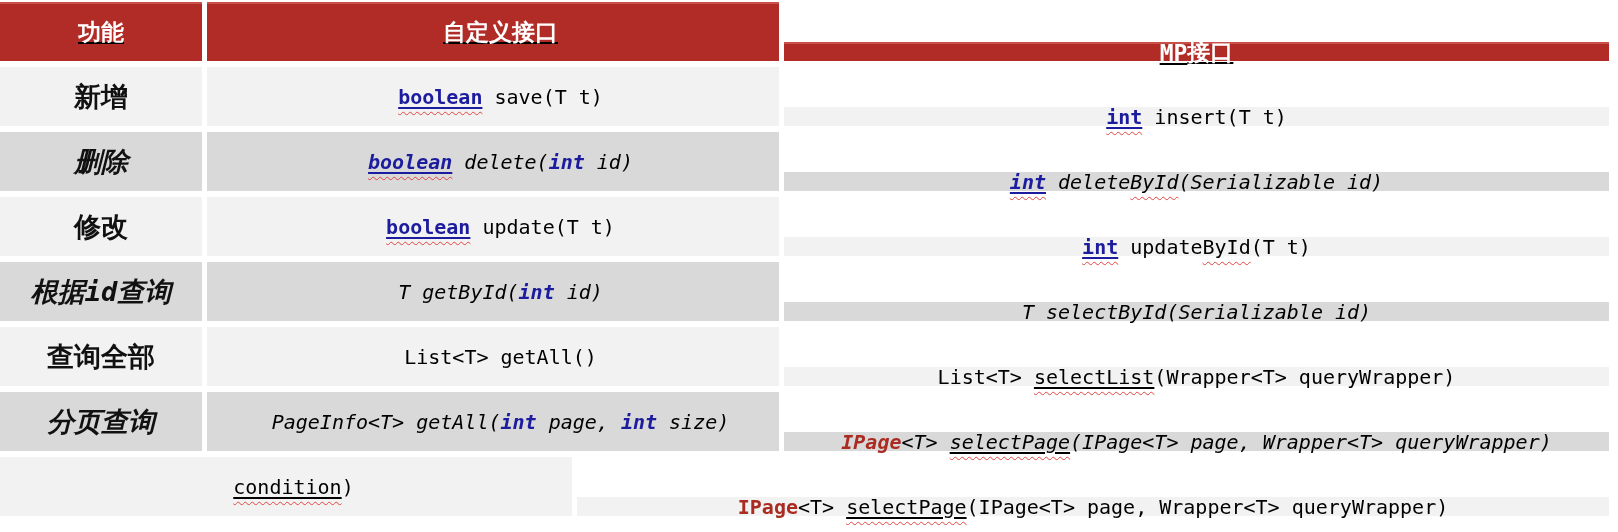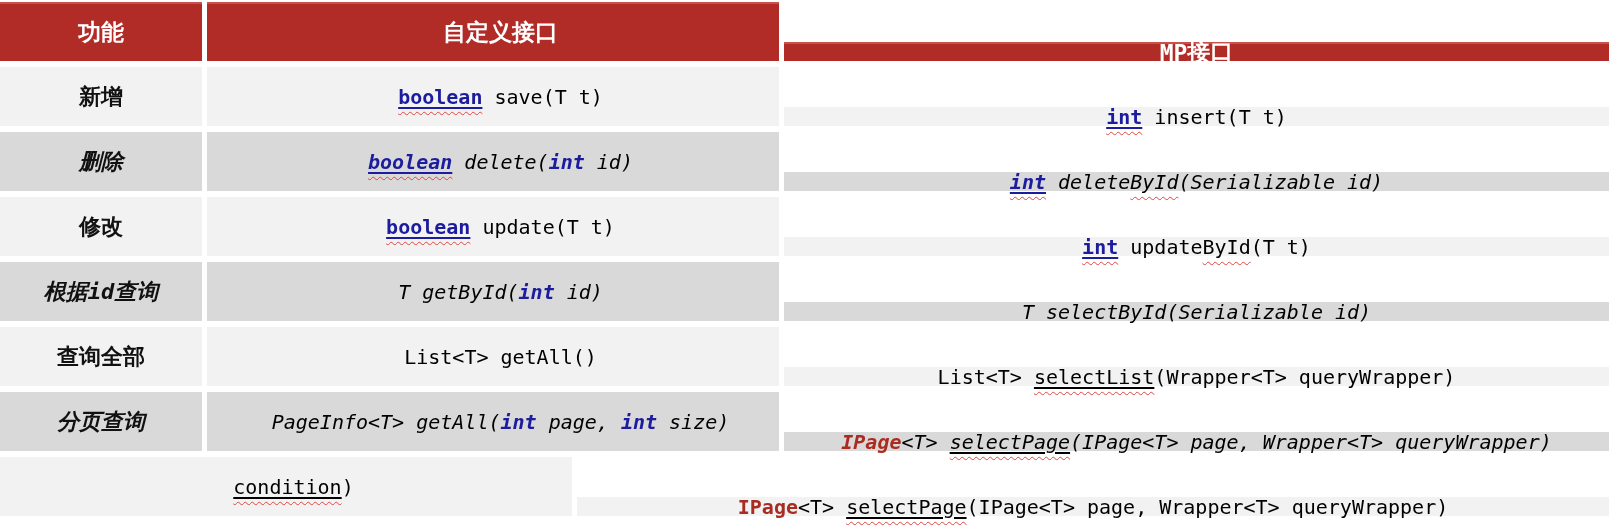--- a/index.html
+++ b/index.html
@@ -24,37 +24,37 @@
   .cell {
     display: flex;
     align-items: center;
     justify-content: center;
     white-space: pre;
   }
   .c1 { width: 202px; flex: 0 0 auto; }
   .c2 { width: 557px; flex: 0 0 auto; padding-left: 15px; }
   .c3 { flex: 1 1 auto; margin-top: 40px; }
 
-  .header-row { height: 59px; }
+  .header-row { height: 59px; text-decoration: underline; }
   .header-row .cell {
     background: var(--header-bg, #B12B27);
     color: #ffffff;
     font-family: "DejaVu Sans", "Liberation Sans", sans-serif;
     font-size: 23px;
     font-weight: bold;
     border-top: 2px solid #c9514b;
   }
 
   .body-row { height: 59px; }
   .body-row.light .cell { background: var(--row-light, #F2F2F2); }
   .body-row.dark  .cell { background: var(--row-dark, #D9D9D9); font-style: italic; }
 
   .feature-cell {
     font-family: "DejaVu Serif", "Liberation Serif", serif;
-    font-size: 22px;
+    font-size: 27px;
     font-weight: bold;
     color: #111111;
   }
   .code-cell {
     font-family: "DejaVu Sans Mono", "Liberation Mono", monospace;
     font-size: 20px;
     color: #000000;
     align-items: center;
   }
 

